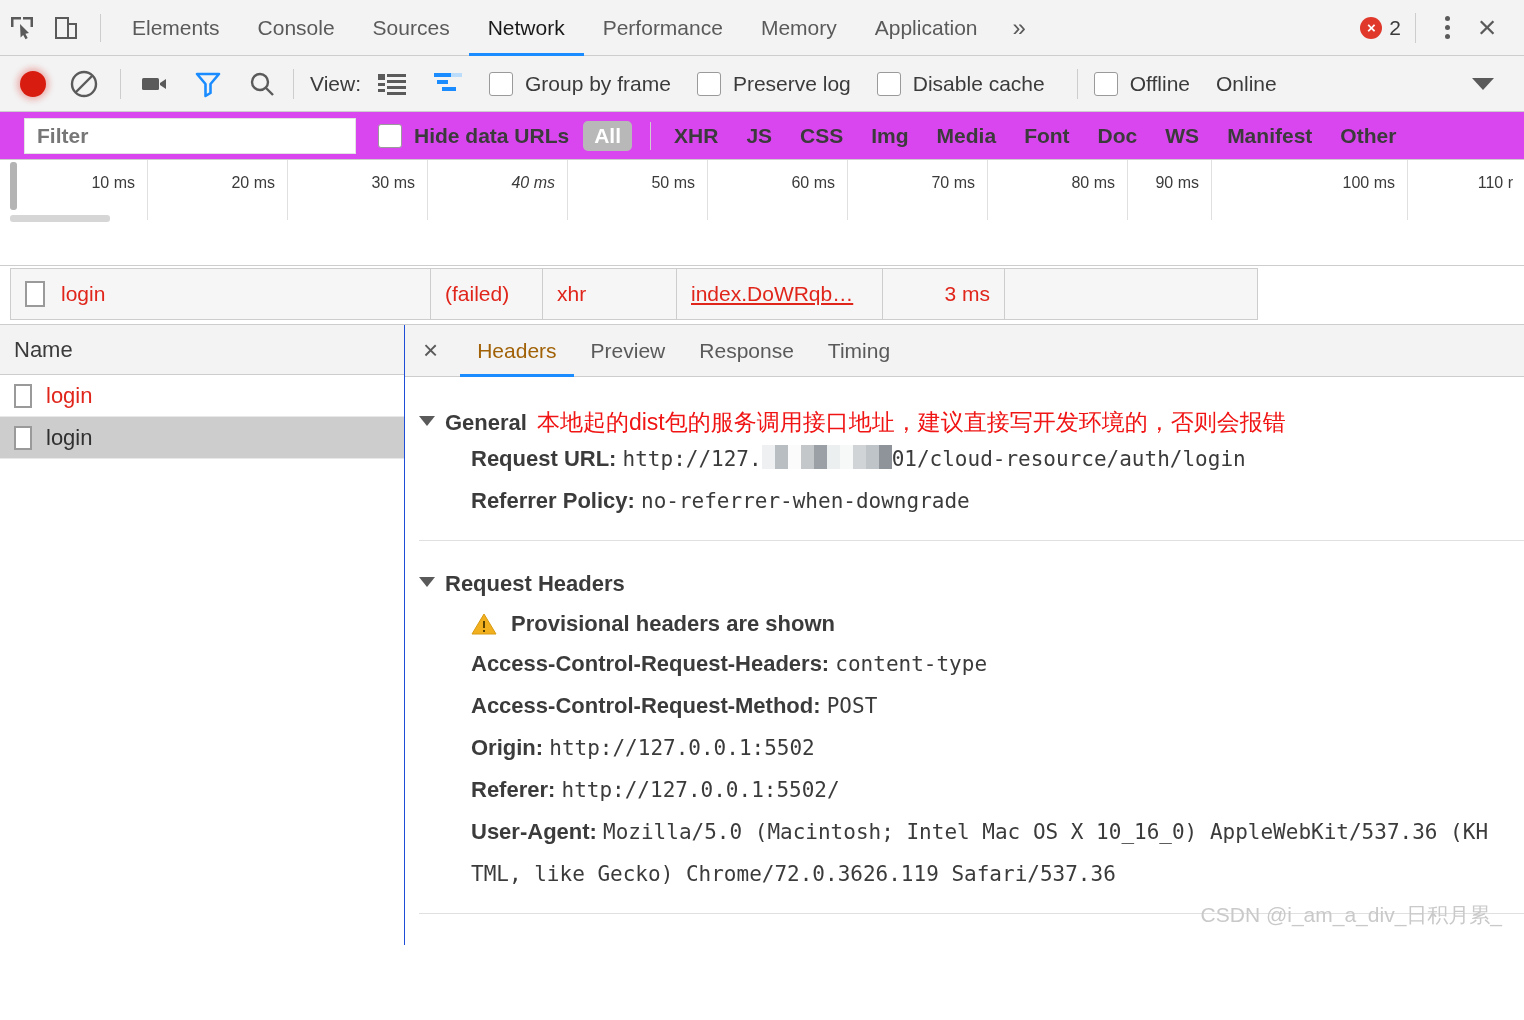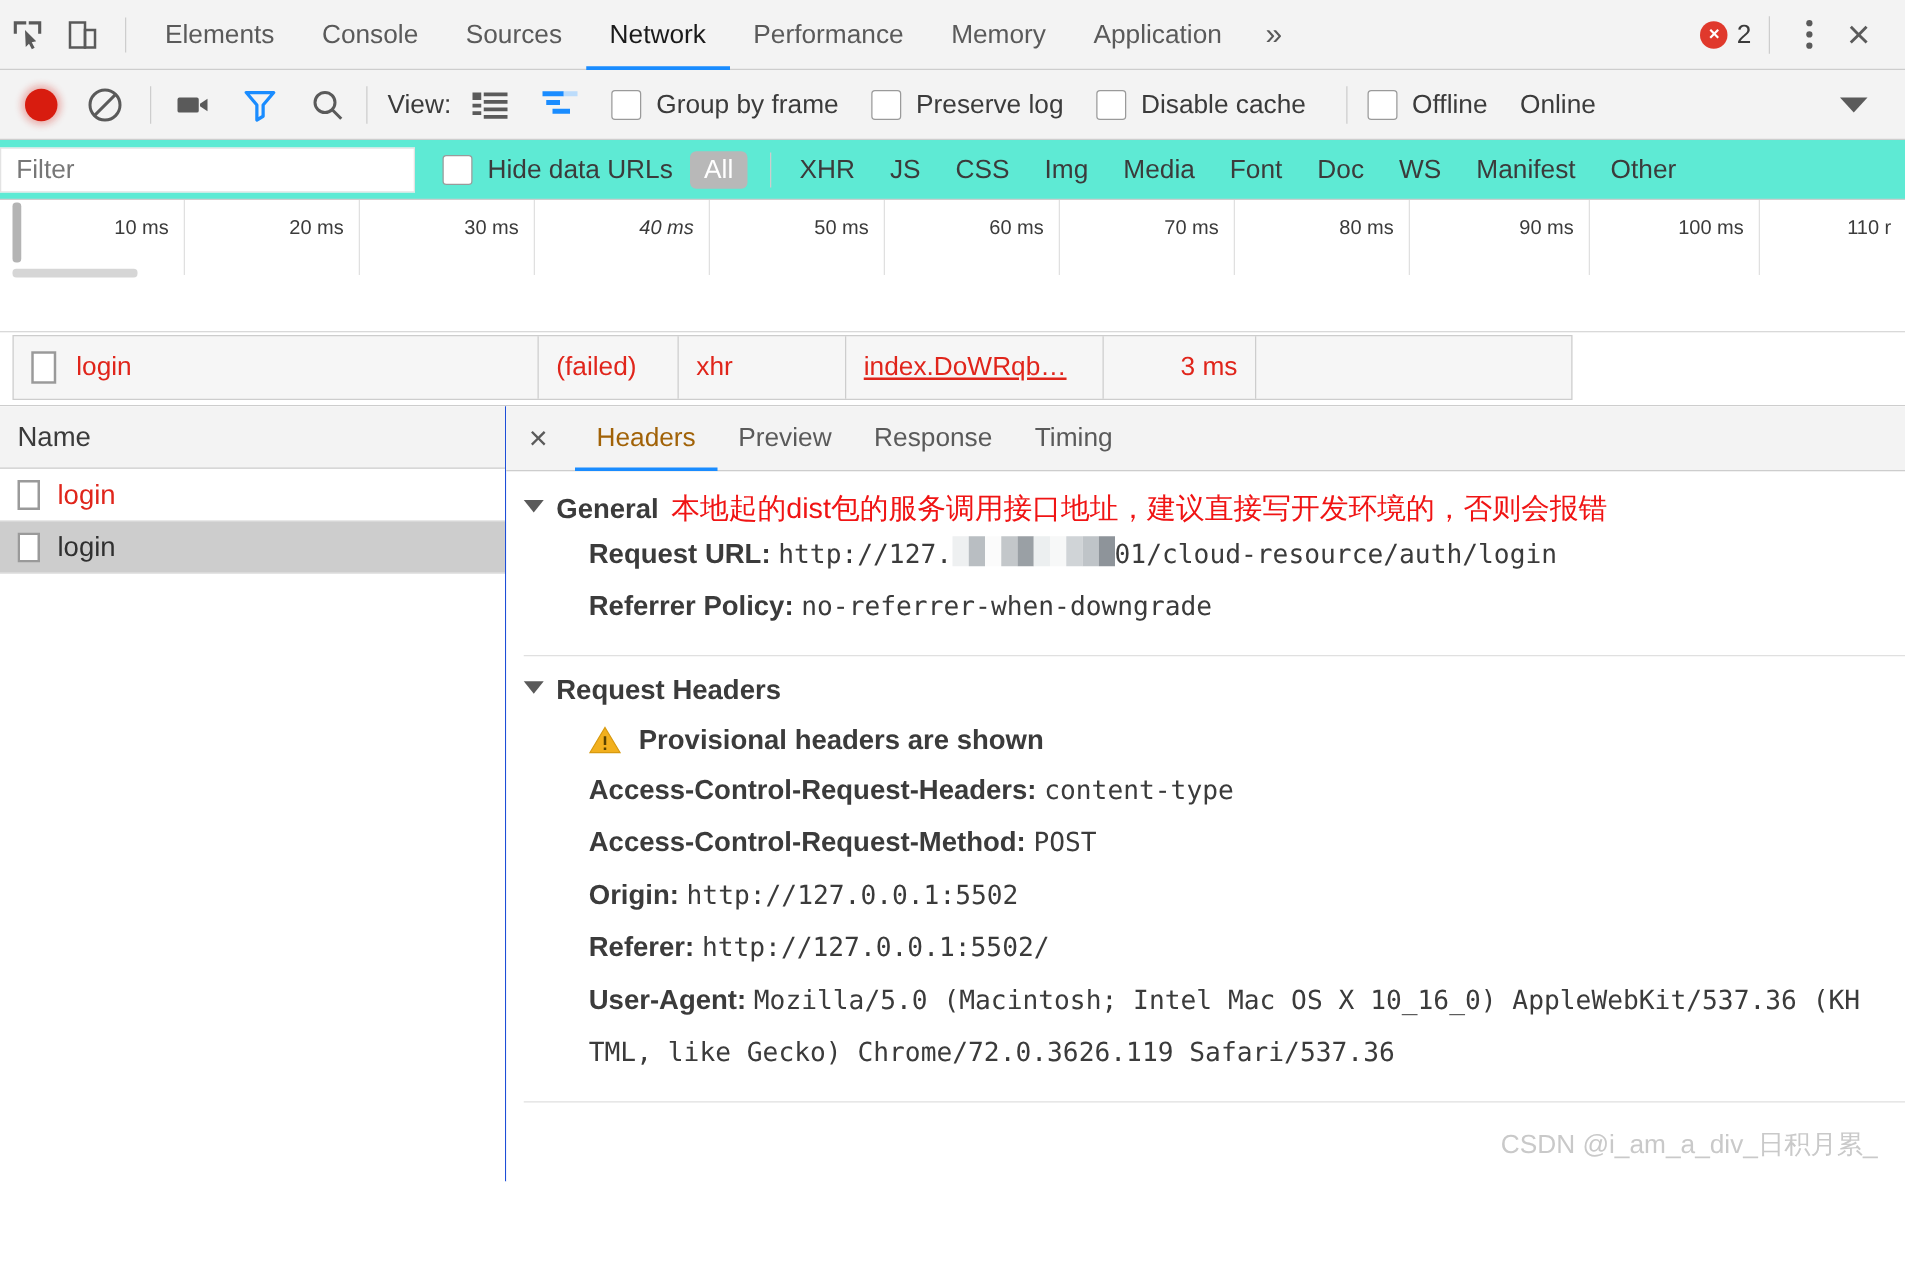--- a/index.html
+++ b/index.html
@@ -70,22 +70,23 @@
   .cblabel { font-size:21px;color:#3b3b3b; white-space:nowrap; margin-right:26px;}
   .cblabel.last { margin-right:16px; }
   .caret-dn {
     width:0;height:0;border-left:11px solid transparent;border-right:11px solid transparent;
     border-top:12px solid #5a5a5a; margin-left:auto; margin-right:30px; flex:none;
   }
 
   
   .filterbar {
     display:flex; align-items:center; height:48px;
-    background:#5eead4; border-bottom:1px solid #cdcdcd;
-    padding-left:0;
+    background:#d946ef; border-bottom:1px solid #cdcdcd;
+    padding-left:24px;
+    font-weight:bold;
   }
   .filterinput {
     width:332px;height:36px;background:#fff;border:1px solid #e3e3e3;
     font-size:21px;color:#777; padding:0 12px; display:flex;align-items:center;
     flex:none; margin-right:22px;
   }
   .ftype {
     font-size:21px;color:#3b3b3b;padding:3px 11px;margin-right:6px;border-radius:5px;
     white-space:nowrap;
   }
@@ -143,21 +144,21 @@
   .rightpane { flex:1; background:#fff; position:relative; }
   .dtabs {
     height:52px; background:#f3f3f3; border-bottom:1px solid #cdcdcd;
     display:flex; align-items:center; padding-left:18px;
   }
   .dclose { font-size:26px;color:#5a5a5a;margin-right:22px;font-weight:300;}
   .dtab { font-size:21px;color:#5a5a5a;padding:0 17px;height:52px;line-height:52px;}
   .dtab.active { color:#a16207; box-shadow: inset 0 -3px 0 #1a8cff; }
 
   .section { padding:14px 0 0 14px; }
-  .sechead { display:flex; align-items:baseline; gap:10px; }
+  .sechead { display:flex; align-items:baseline; gap:10px;margin-top:16px; }
   .tri { width:0;height:0;border-left:8px solid transparent;border-right:8px solid transparent;
          border-top:10px solid #5a5a5a; position:relative; top:-4px; flex:none;}
   .sectitle { font-size:22px;font-weight:bold;color:#3b3b3b; }
   .annot { font-size:23px;color:#f01414; white-space:nowrap; }
   .sechr { height:1px;background:#e0e0e0; margin:18px 0 0 0;}
 
   .hline { font-size:22px; line-height:42px; padding-left:52px; color:#3b3b3b;
            word-break:break-all; }
   .hline b { font-weight:bold; color:#3b3b3b; }
   .mono { font-family:"DejaVu Sans Mono", monospace; font-size:21px; color:#3b3b3b;}
@@ -300,21 +301,21 @@
     <div class="ruler-vbar"></div>
     <div class="ruler-hbar"></div>
     <div class="tick" style="left:0px;width:148px;">10 ms</div>
     <div class="tick" style="left:148px;width:140px;">20 ms</div>
     <div class="tick" style="left:288px;width:140px;">30 ms</div>
     <div class="tick" style="left:428px;width:140px;font-style:italic;">40 ms</div>
     <div class="tick" style="left:568px;width:140px;">50 ms</div>
     <div class="tick" style="left:708px;width:140px;">60 ms</div>
     <div class="tick" style="left:848px;width:140px;">70 ms</div>
     <div class="tick" style="left:988px;width:140px;">80 ms</div>
-    <div class="tick" style="left:1132px;width:140px;">90 ms</div>
+    <div class="tick" style="left:1072px;width:140px;">90 ms</div>
     <div class="tick" style="left:1268px;width:140px;">100 ms</div>
     <div class="tick" style="left:1408px;width:118px;">110 r</div>
   </div>
 
   <div class="reqstrip">
     <div class="reqrow">
       <div class="rcell" style="width:420px;">
         <span class="docicon"></span>
         <span>login</span>
       </div>

